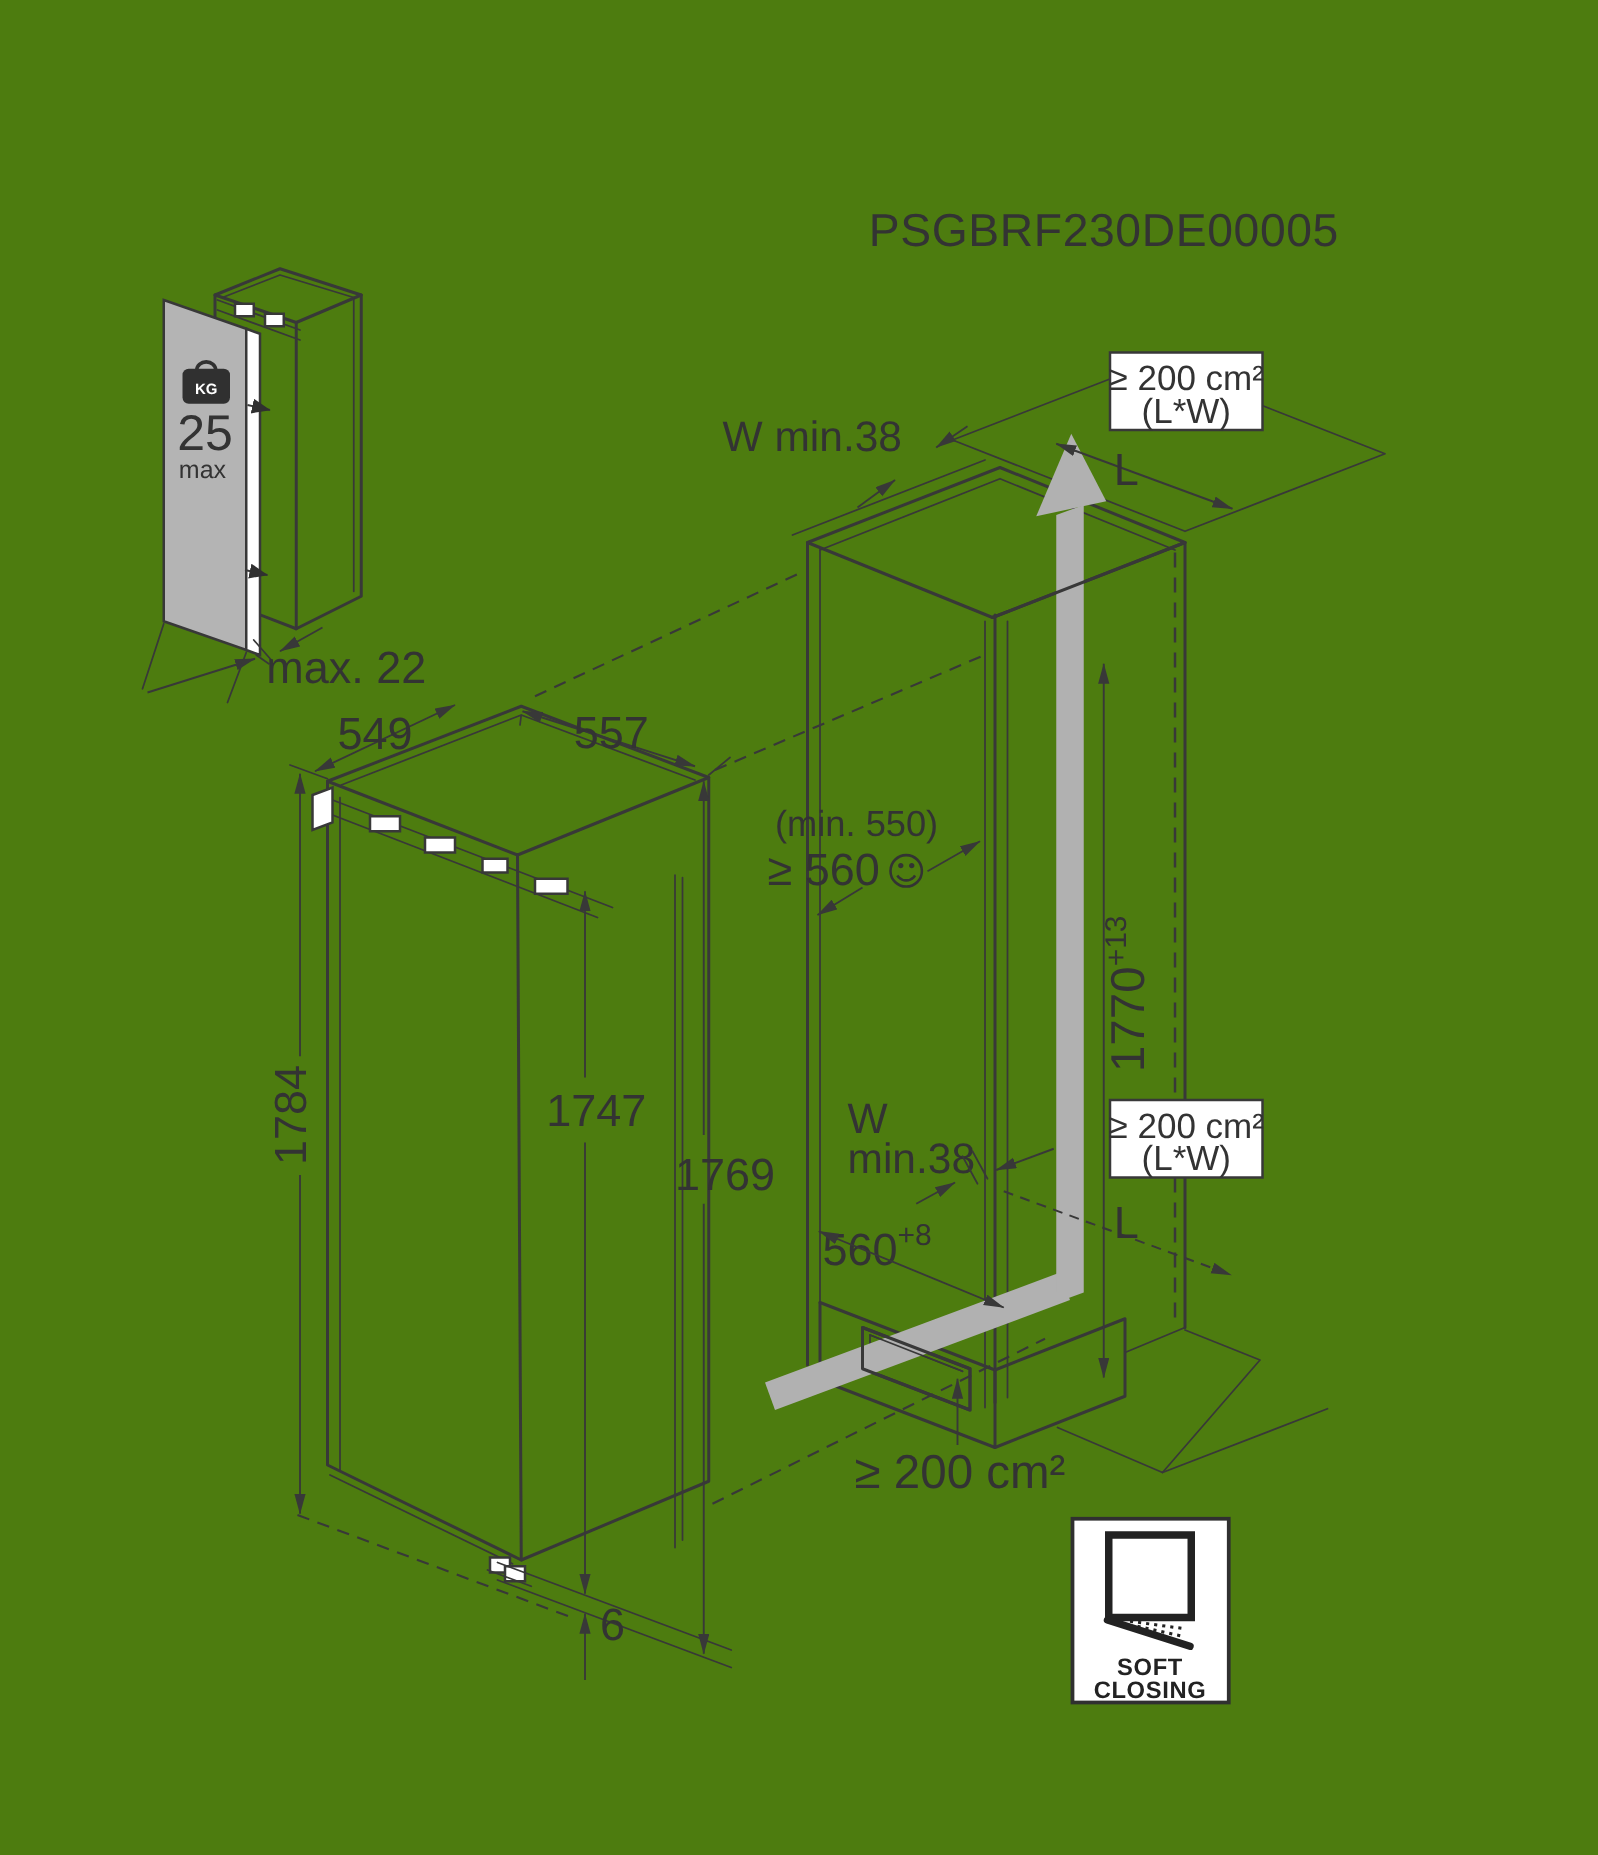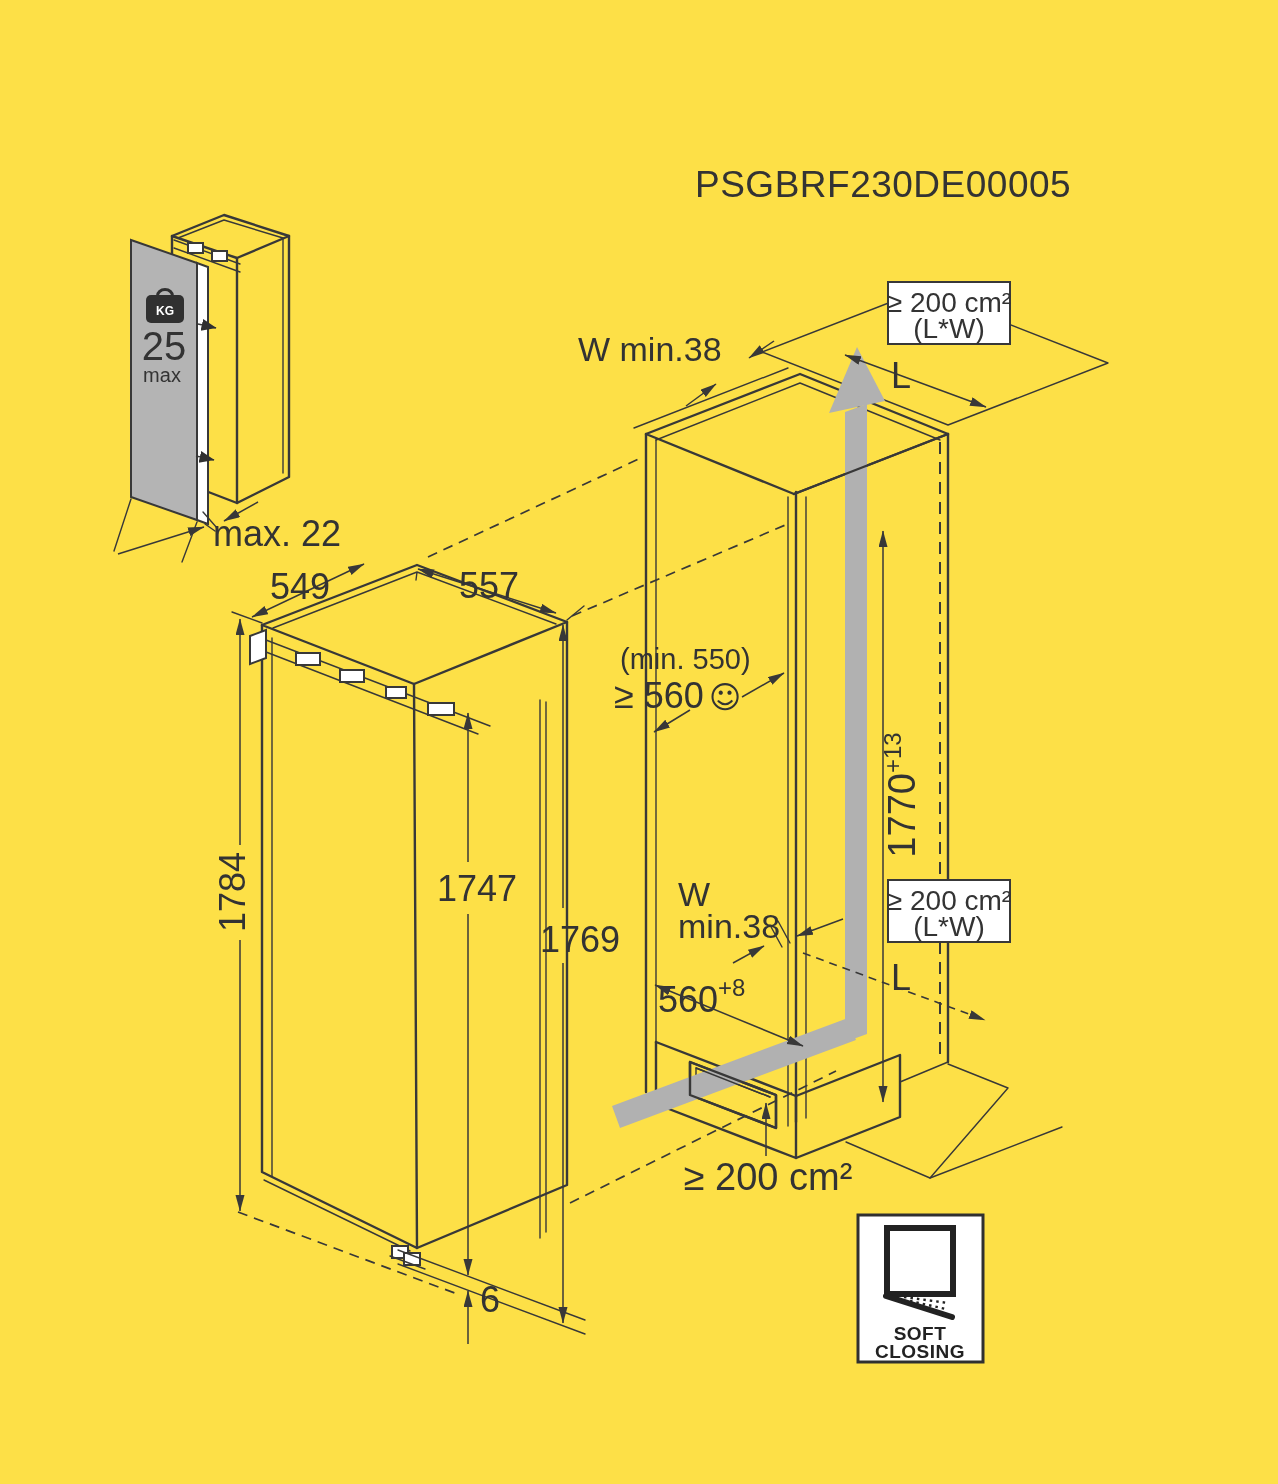--- a/index.html
+++ b/index.html
@@ -1,16 +1,16 @@
 <!DOCTYPE html>
 <html><head>
 <meta charset="utf-8">
 <style>
   html,body{margin:0;padding:0;background:#ffffff;}
-  .page{position:relative;width:1278px;height:1484px;background:#fde047;overflow:hidden;
+  .page{position:relative;width:1278px;height:1484px;background:#4d7c0f;overflow:hidden;
         font-family:"Liberation Sans", sans-serif;}
   svg{position:absolute;left:0;top:0;}
   .ln{stroke:#383838;stroke-width:2.4;fill:none;stroke-linecap:round;stroke-linejoin:round;}
   .lt{stroke:#383838;stroke-width:1.4;fill:none;stroke-linecap:round;stroke-linejoin:round;}
   .ld{stroke:#383838;stroke-width:1.5;fill:none;}
   .dash{stroke:#383838;stroke-width:1.7;fill:none;stroke-dasharray:10 7;}
   .dash2{stroke:#383838;stroke-width:2;fill:none;stroke-dasharray:12 8;}
   .dashd{stroke:#383838;stroke-width:1.6;fill:none;stroke-dasharray:8 6;}
   .wht{fill:#ffffff;stroke:#383838;stroke-width:2;}
   .gry{fill:#b1b1b1;stroke:none;}

